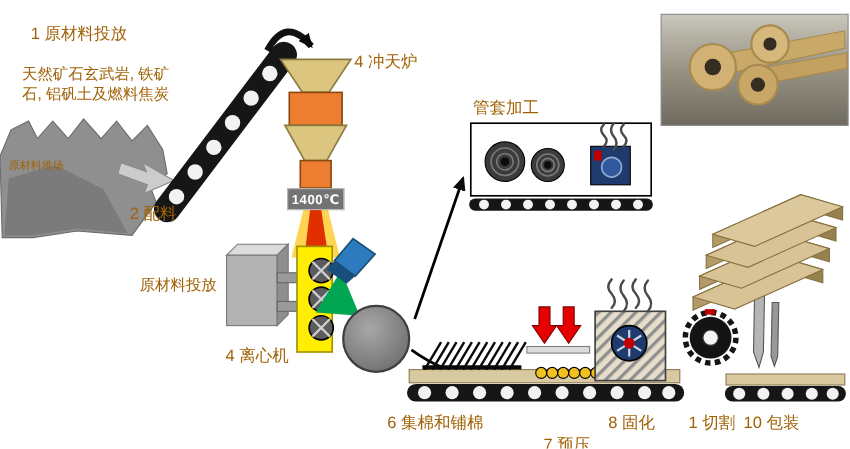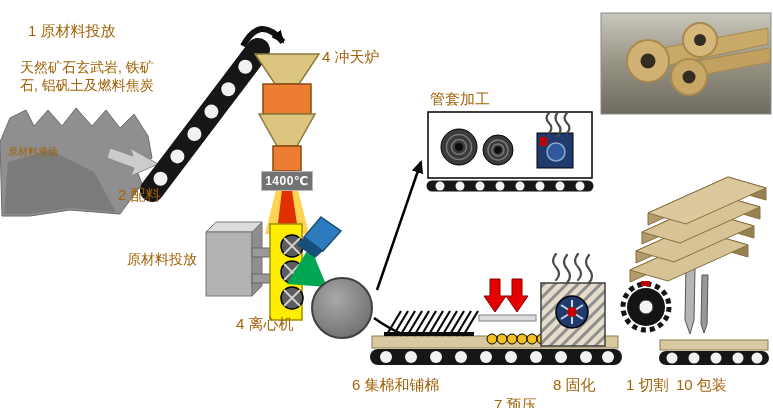--- a/index.html
+++ b/index.html
@@ -269,20 +269,20 @@
     </g>
   </svg>
 
   <div class="lbl" style="left:28px; top:22px;">1 原材料投放</div>
   <div class="lbl lbl-wrap" style="left:20px; top:58px; width:150px; font-size:14px; line-height:1.3;">天然矿石玄武岩, 铁矿石, 铝矾土及燃料焦炭</div>
   <div class="lbl" style="left:8px; top:146px; font-size:10px;">原材料堆场</div>
   <div class="lbl" style="left:118px; top:186px;">2 配料</div>
   <div class="lbl" style="left:322px; top:48px;">4 冲天炉</div>
   <div id="temp-badge">1400℃</div>
   <div class="lbl" style="left:127px; top:251px; font-size:14px;">原材料投放</div>
-  <div class="lbl" style="left:236px; top:315px;">4 离心机</div>
+  <div class="lbl" style="left:205px; top:315px;">4 离心机</div>
   <div class="lbl" style="left:430px; top:90px;">管套加工</div>
   <div class="lbl" style="left:352px; top:376px;">6 集棉和铺棉</div>
   <div class="lbl" style="left:476px; top:396px;margin-left:18px;">7 预压</div>
   <div class="lbl" style="left:553px; top:376px;">8 固化</div>
   <div class="lbl" style="left:626px; top:376px;">1 切割</div>
   <div class="lbl" style="left:676px; top:376px;">10 包装</div>
 </div>
 
 </body></html>

